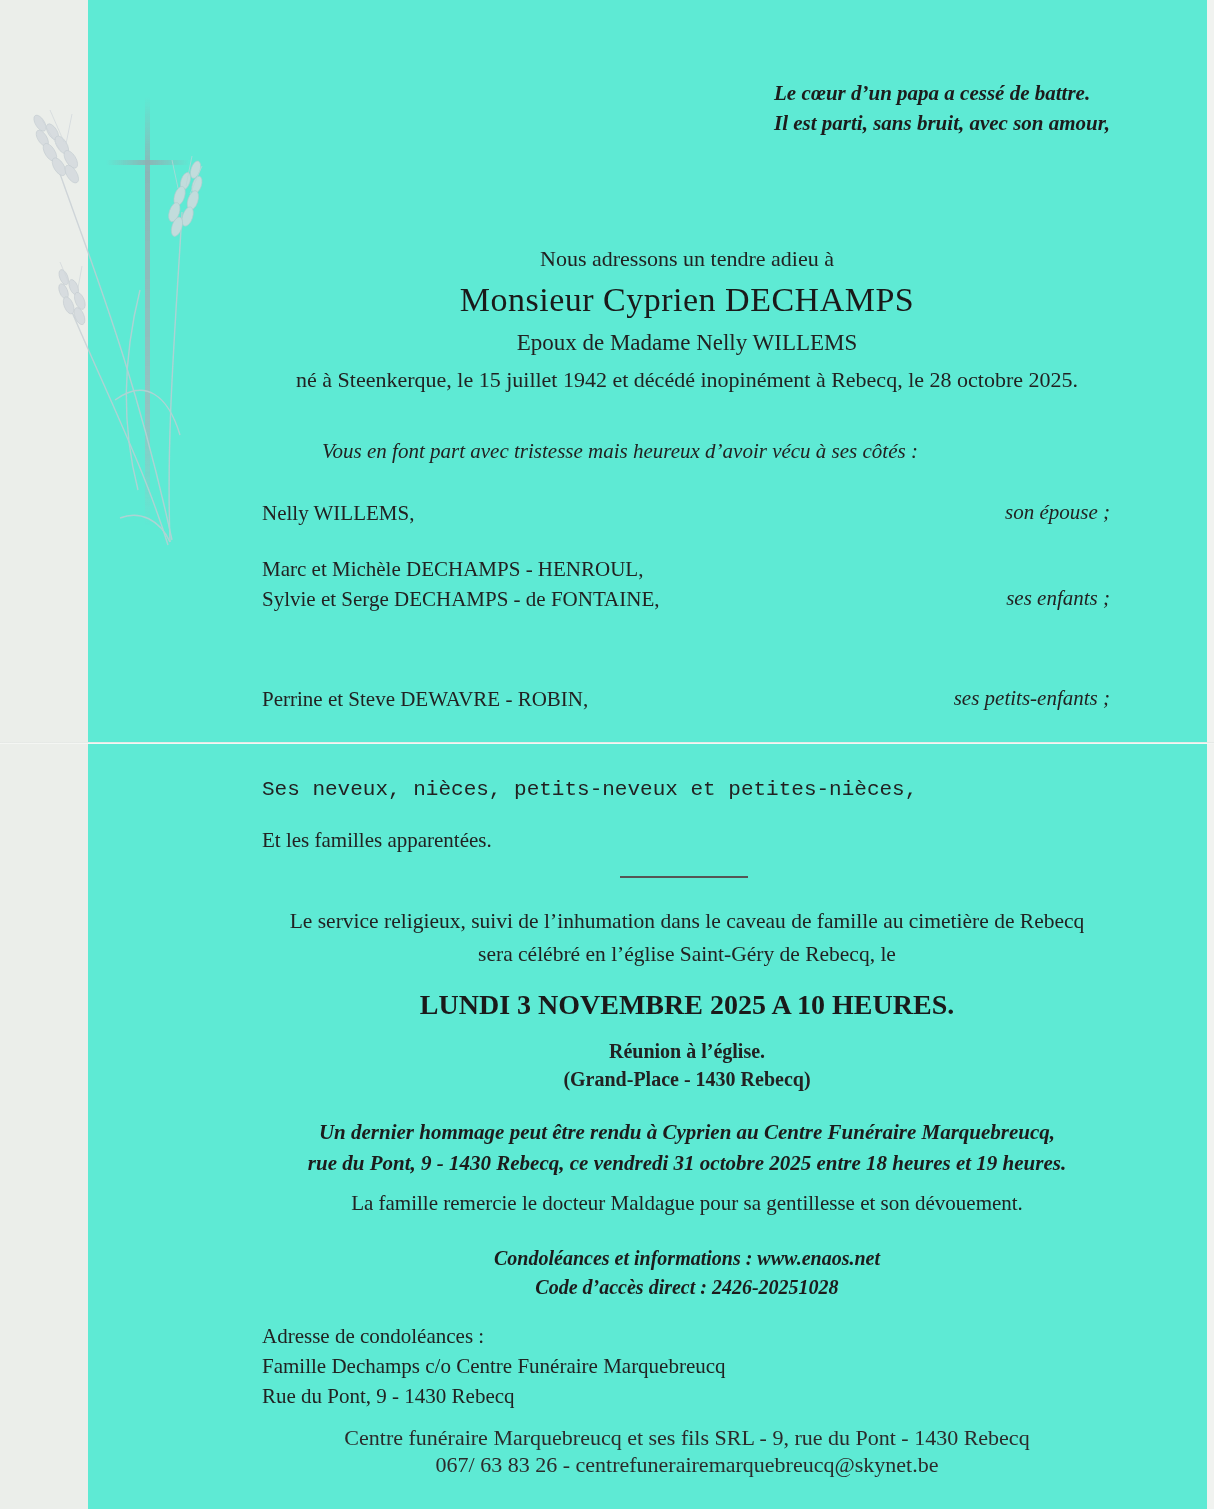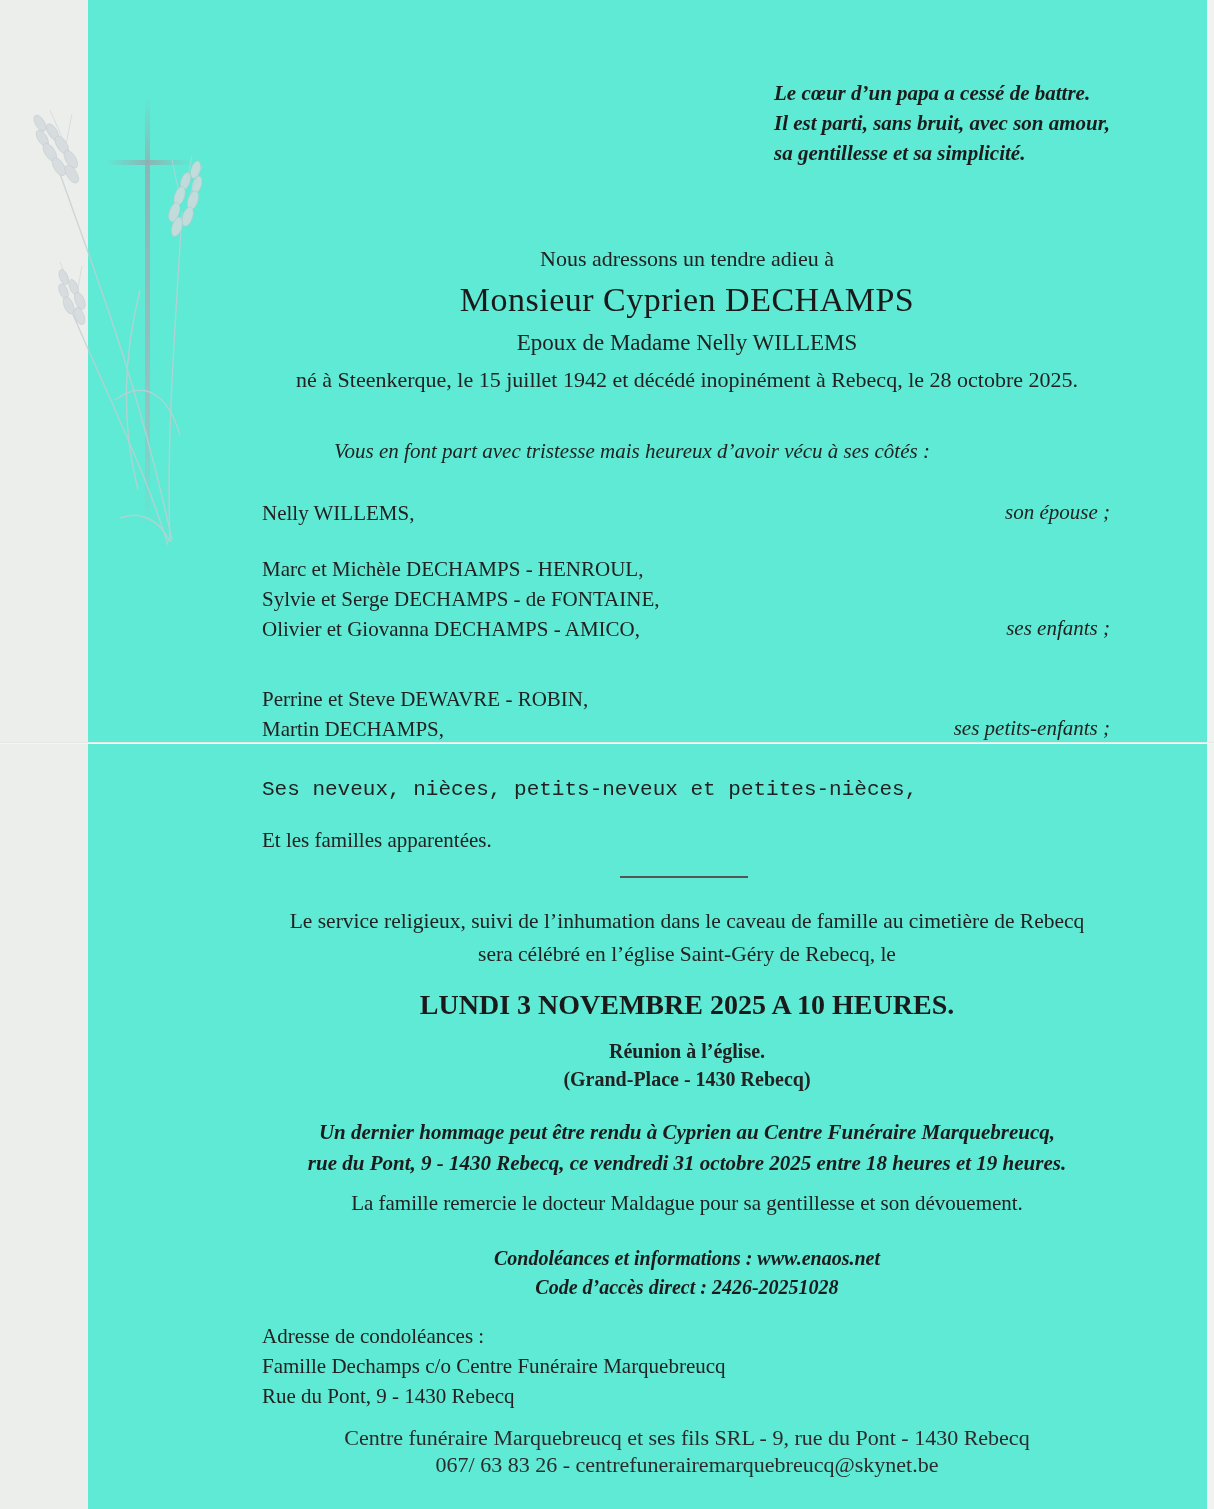--- a/index.html
+++ b/index.html
@@ -18,21 +18,21 @@
   .art{position:absolute;left:20px;top:90px;width:250px;height:470px;opacity:.85;}
 
   .abs{position:absolute;}
   .quote{left:774px;top:78px;width:420px;font-size:21px;line-height:30px;
     font-weight:bold;font-style:italic;color:#1c1c1c;}
   .col-center{left:160px;width:1054px;text-align:center;}
   .intro{top:246px;font-size:22px;}
   .deceased{top:281px;font-size:34px;font-weight:normal;color:#1a1a1a;letter-spacing:.5px;}
   .spouse{top:330px;font-size:23px;}
   .birthdeath{top:367px;font-size:22px;}
-  .announce{left:160px;width:944px;text-align:center;top:439px;font-size:21px;font-style:italic;}
+  .announce{left:148px;width:944px;text-align:center;top:439px;font-size:21px;font-style:italic;}
 
   .family-group{left:262px;width:848px;font-size:21px;line-height:30px;}
   .family-group .relation{position:absolute;right:0;bottom:1px;font-style:italic;}
   .g1{top:498px;}
   .g2{top:554px;}
   .g3{top:684px;}
   .neveux{left:262px;top:778px;font-size:21px;font-family:Liberation Mono, monospace;}
   .familles{left:262px;top:828px;font-size:21px;}
 
   .divider{left:620px;top:876px;width:128px;height:0;border-top:2px solid #555;}
@@ -123,44 +123,41 @@
         <path d="M182,76 L170,104"></path>
         <path d="M152,70 L158,98"></path>
       <path d="M40,172 L50,196"></path>
         <path d="M62,176 L58,198"></path>
     </g>
   </svg>
 
   <div class="abs quote">
     <div>Le cœur d’un papa a cessé de battre.</div>
     <div>Il est parti, sans bruit, avec son amour,</div>
-    <div>sa gentillesse et sa simplicité.</div>
   </div>
 
   <div class="abs col-center intro">Nous adressons un tendre adieu à</div>
   <div class="abs col-center deceased">Monsieur Cyprien DECHAMPS</div>
   <div class="abs col-center spouse">Epoux de Madame Nelly WILLEMS</div>
   <div class="abs col-center birthdeath">né à Steenkerque, le 15 juillet 1942 et décédé inopinément à Rebecq, le 28 octobre 2025.</div>
   <div class="abs announce">Vous en font part avec tristesse mais heureux d’avoir vécu à ses côtés :</div>
 
   <div class="abs family-group g1">
     <div>Nelly WILLEMS,</div>
     <span class="relation">son épouse ;</span>
   </div>
 
   <div class="abs family-group g2">
     <div>Marc et Michèle DECHAMPS - HENROUL,</div>
     <div>Sylvie et Serge DECHAMPS - de FONTAINE,</div>
-    <div>Olivier et Giovanna DECHAMPS - AMICO,</div>
     <span class="relation">ses enfants ;</span>
   </div>
 
   <div class="abs family-group g3">
     <div>Perrine et Steve DEWAVRE - ROBIN,</div>
-    <div>Martin DECHAMPS,</div>
     <span class="relation">ses petits-enfants ;</span>
   </div>
 
   <div class="abs neveux">Ses neveux, nièces, petits-neveux et petites-nièces,</div>
   <div class="abs familles">Et les familles apparentées.</div>
 
   <div class="abs divider"></div>
 
   <div class="abs col-center service">
     <div>Le service religieux, suivi de l’inhumation dans le caveau de famille au cimetière de Rebecq</div>

